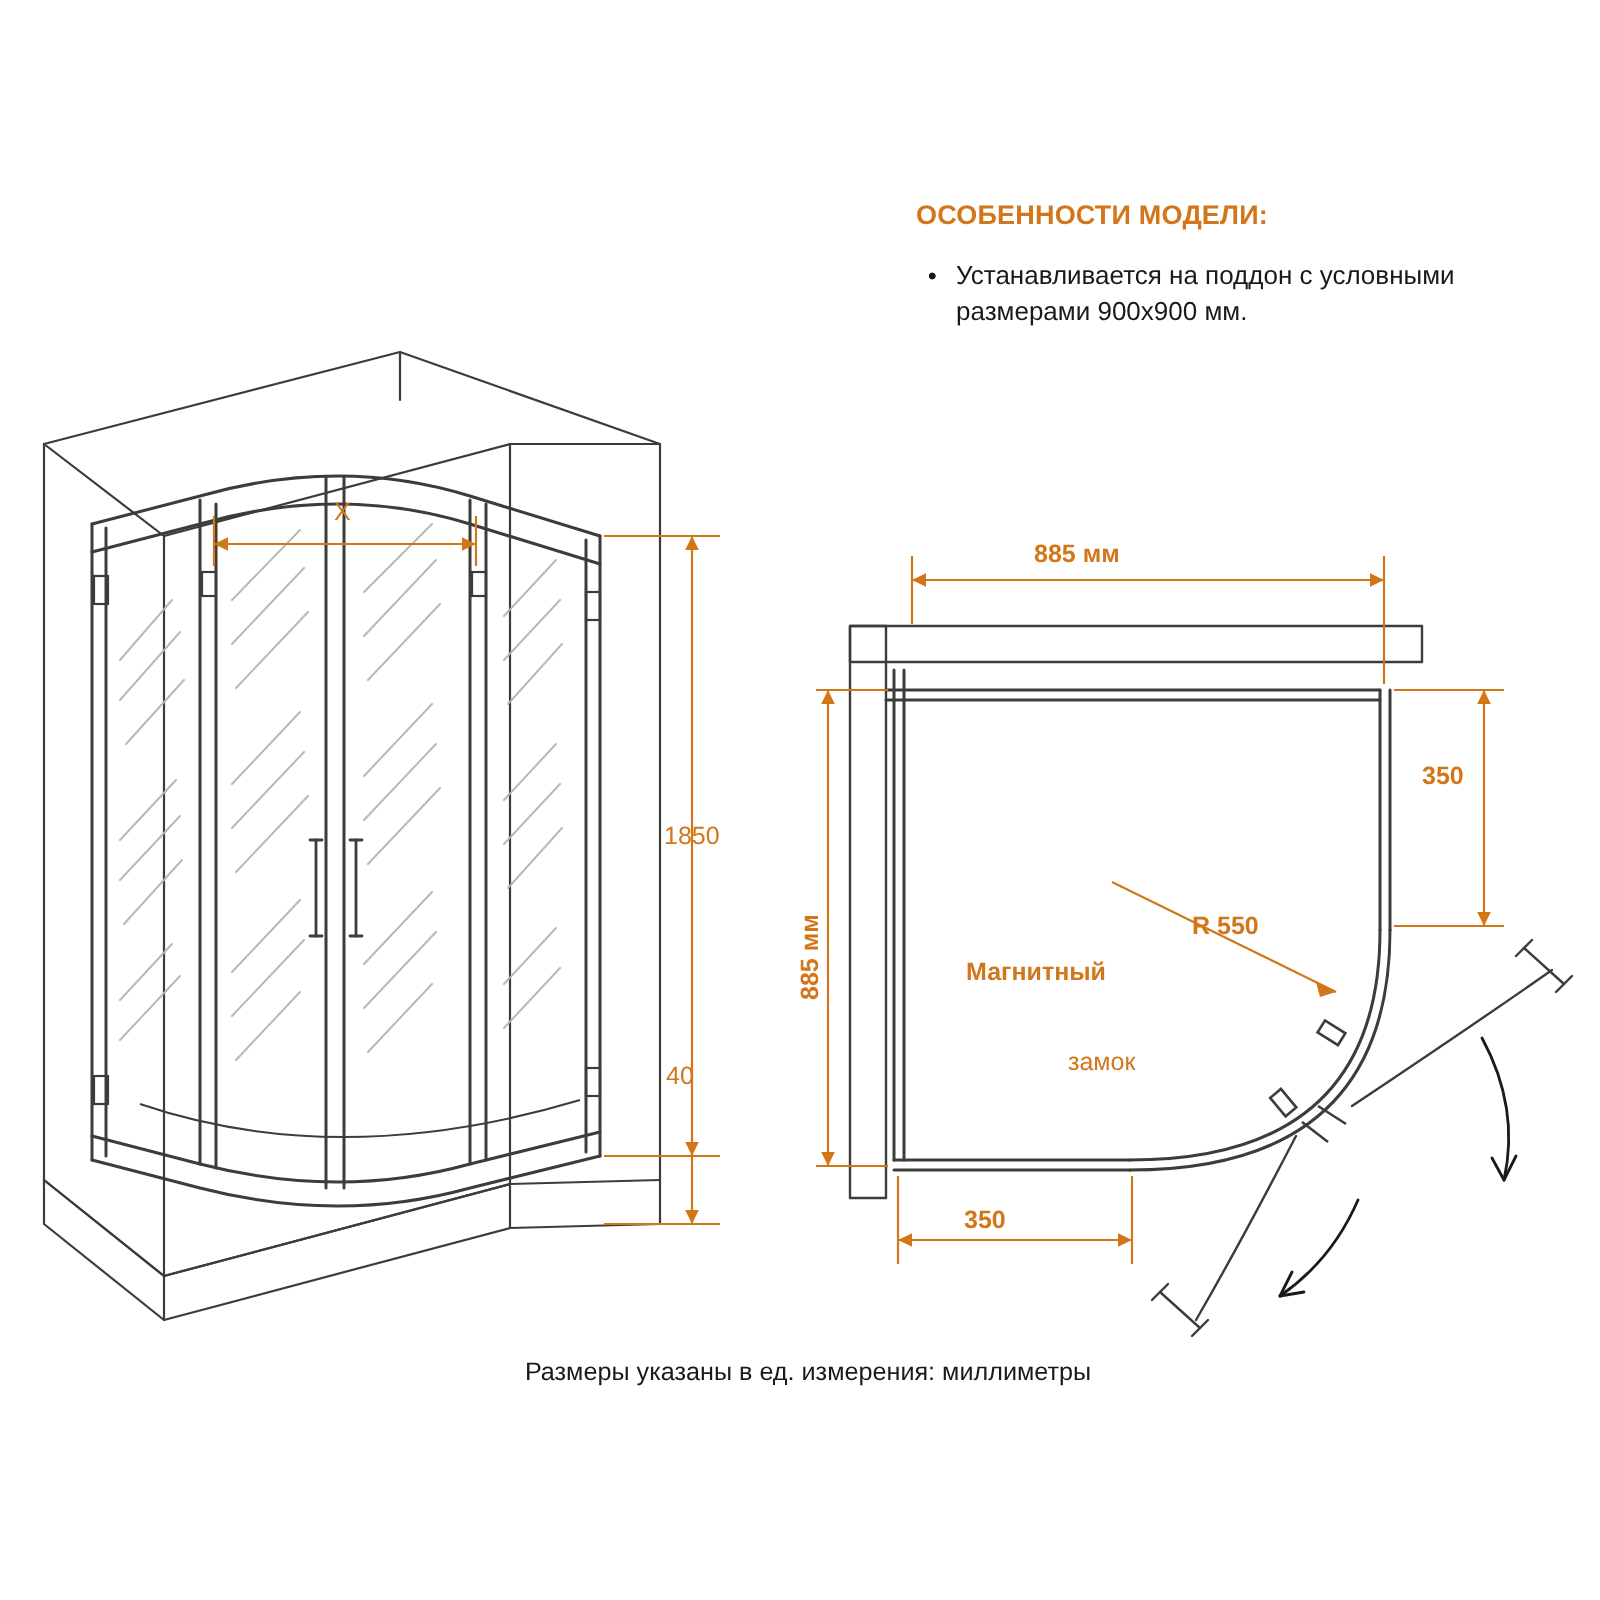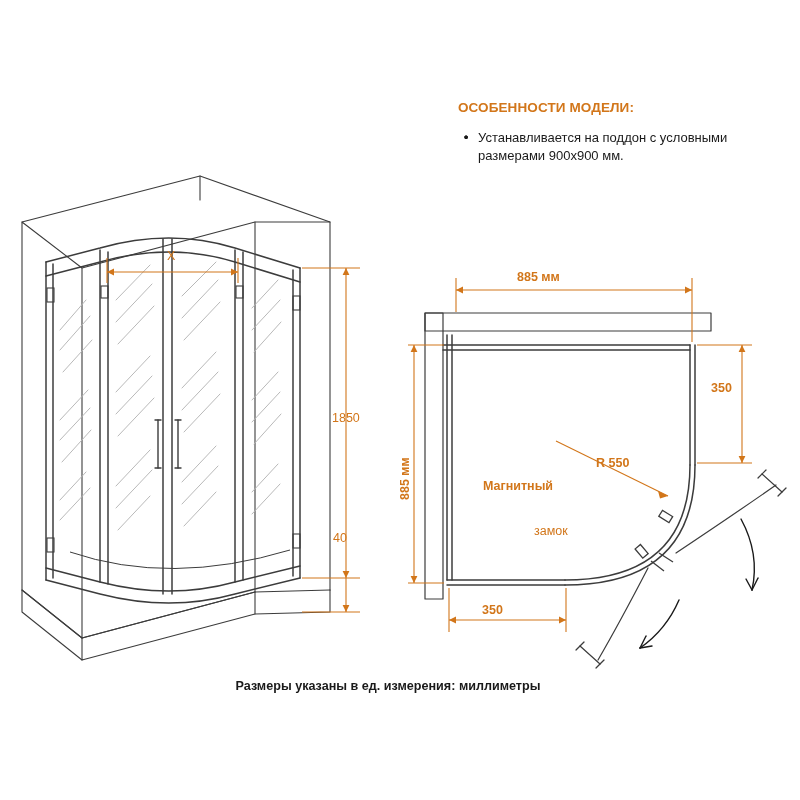--- a/index.html
+++ b/index.html
@@ -54,27 +54,26 @@
   }
   .features li .bullet {
     position: absolute;
     left: 0;
     top: 0.05em;
     font-size: 12px;
     color: #1a1a1a;
   }
   .caption {
     position: absolute;
-    left: 0;
+    left: 16px;
     top: 679px;
     width: 776px;
     text-align: center;
     font-size: 12.6px;
     color: #1a1a1a;
-    font-weight: bold;
   }
   .lbl {
     position: absolute;
     font-size: 12.5px;
     color: #1a1a1a;
     white-space: nowrap;
   }
   .lbl.or {
     color: #d2761a;
   }

